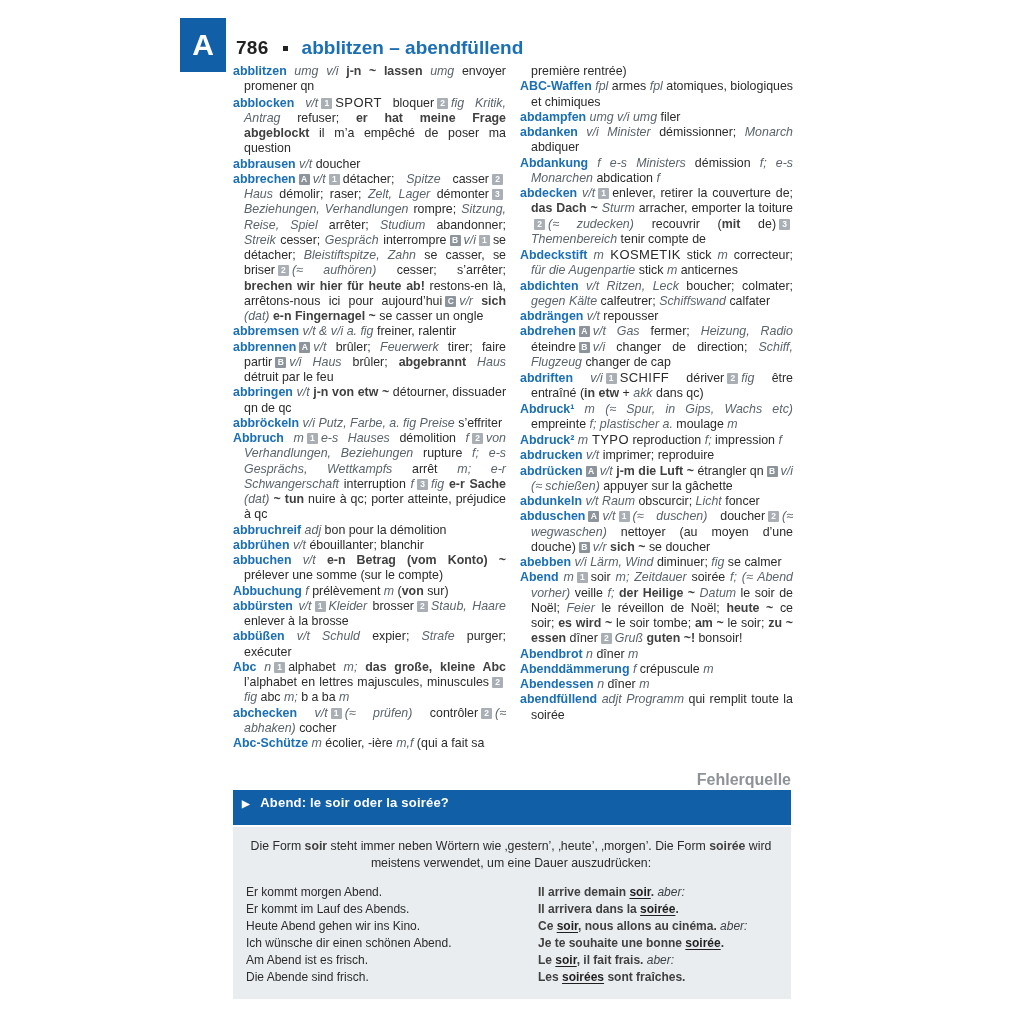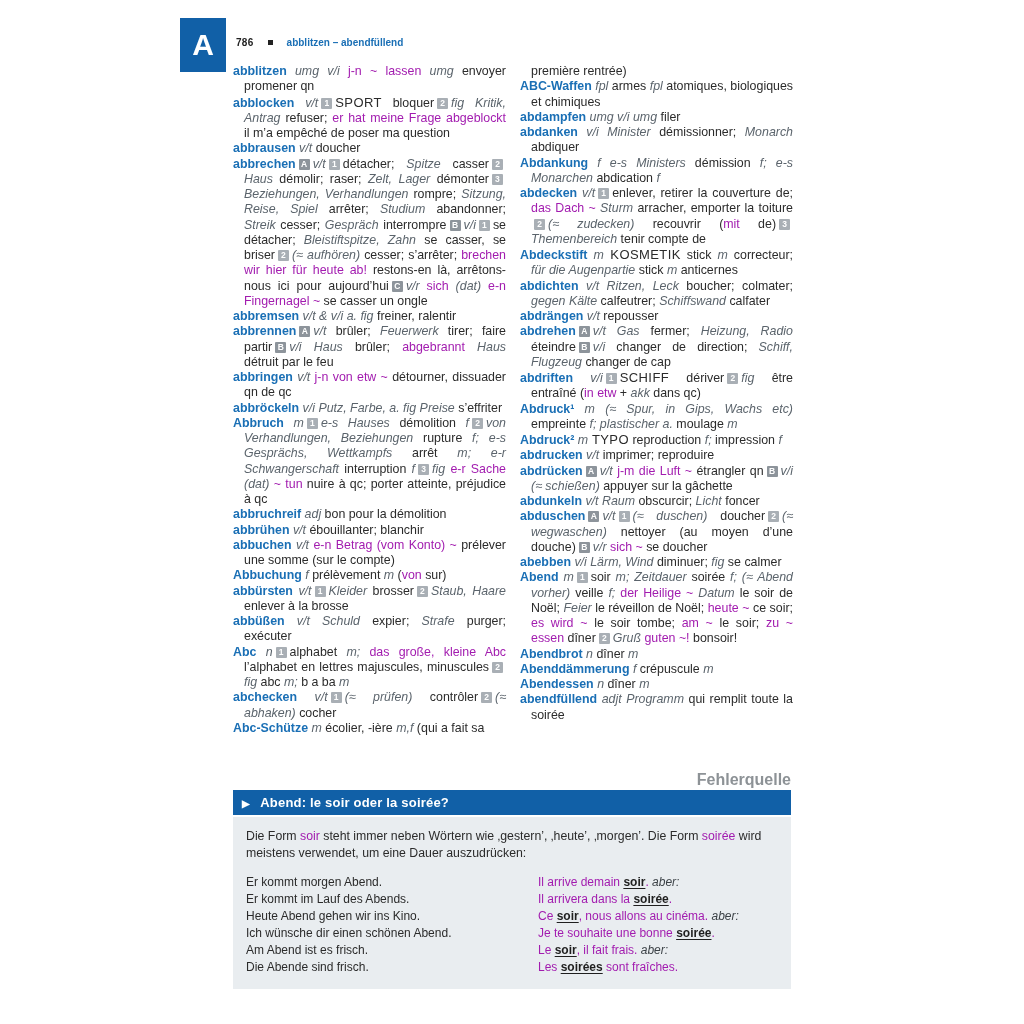--- a/index.html
+++ b/index.html
@@ -8,61 +8,61 @@
     font-family:"Liberation Sans", sans-serif; overflow:hidden;
   }
   
   .letter-tab {
     position:absolute; left:180px; top:18px; width:46px; height:54px;
     background:#1160a7; color:#fff; font-weight:bold; font-size:30px;
     display:flex; align-items:center; justify-content:center;
   }
   .running-head {
     position:absolute; left:236px; top:37px; display:flex; align-items:center;
-    font-size:10px;
+    font-size:19px;
   }
   .running-head .pageno { font-weight:bold; color:#222; letter-spacing:.3px; }
   .running-head .bullet { width:5px; height:5px; background:#222; margin:0 14px; }
   .running-head .range { font-weight:bold; color:#1a6fb5; }
   
   .columns {
     position:absolute; left:233px; top:64px; width:560px;
     display:flex; gap:14px;
   }
   .col { width:273px; font-size:12.4px; line-height:15.25px; text-align:justify; color:#2b2b2b; }
   .entry { margin:0; padding-left:11px; text-indent:-11px; }
   .entry.cont { text-indent:0; }
   .s-hw { color:#1a6fb5; font-weight:bold; }
   .s-it { font-style:italic; color:#5b646c; }
-  .s-b  { font-weight:normal; color:#a21caf; }
+  .s-b  { font-weight:bold; color:#404040; }
   .s-n  { color:#2b2b2b; }
   .s-sc { font-size:13px; letter-spacing:.4px; color:#2b2b2b; }
   .s-num,.s-let {
     display:inline-block; width:11px; height:11px; line-height:11.5px;
     text-align:center; color:#fff; font-size:8.5px; font-weight:bold;
     font-style:normal; margin:0 3px; vertical-align:1px; text-indent:0;
     border-radius:1px;
   }
   .s-num { background:#a9afb5; }
   .s-let { background:#8d949b; }
   .s-bu  { font-weight:bold; color:#1f1f1f; text-decoration:underline; text-underline-offset:2px; }
   
   .source-label {
     position:absolute; right:233px; top:771px; font-size:16px; font-weight:bold; color:#8d9296;
   }
   .usage { position:absolute; left:233px; top:790px; width:558px; }
   .usage-title {
     background:#1160a7; color:#fff; font-weight:bold; font-size:13px;
-    height:25px; line-height:25px; padding-left:9px; letter-spacing:.2px;
+    height:35px; line-height:25px; padding-left:9px; letter-spacing:.2px;
   }
   .usage-title .tri { font-size:10px; margin-right:7px; }
   .usage-body {
     background:#e9edf0; margin-top:2px; padding:11px 13px 13px; box-sizing:border-box; min-height:158px;
   }
-  .usage-intro { margin:0 0 13px; font-size:12.3px; line-height:16.5px; color:#2b2b2b; max-width:530px; }
+  .usage-intro { margin:0 0 13px; font-size:12.3px; line-height:16.5px; color:#2b2b2b; max-width:530px;text-align:center; }
   .ex-row { display:flex; font-size:12px; line-height:17px; }
   .ex-de { width:272px; color:#2b2b2b; }
   .ex-fr { flex:1; font-weight:bold; color:#1f1f1f;padding-left:20px; }
   .ex-fr .s-it { color:#3c4247; font-weight:normal; }
 </style>
 </head>
 <body>
 
 <div class="sheet">
 

